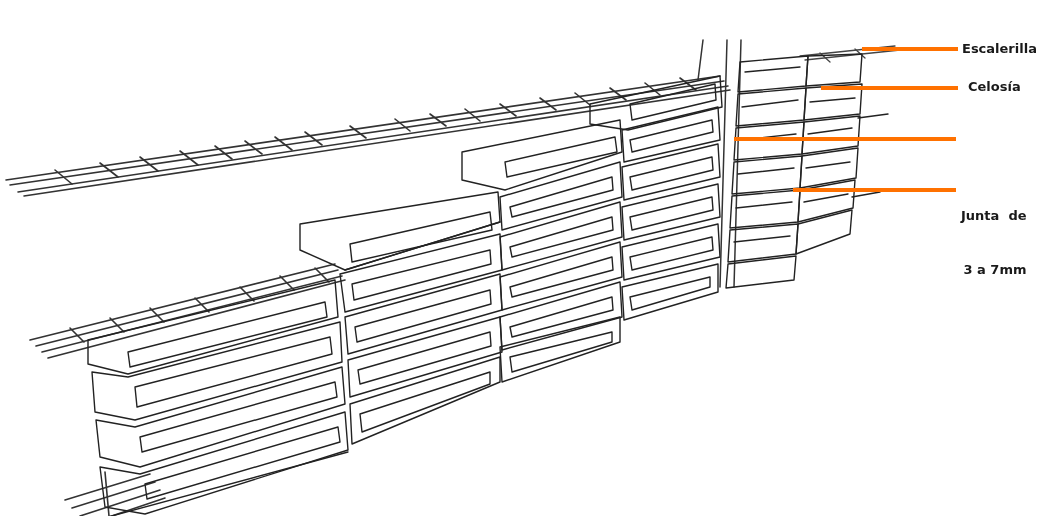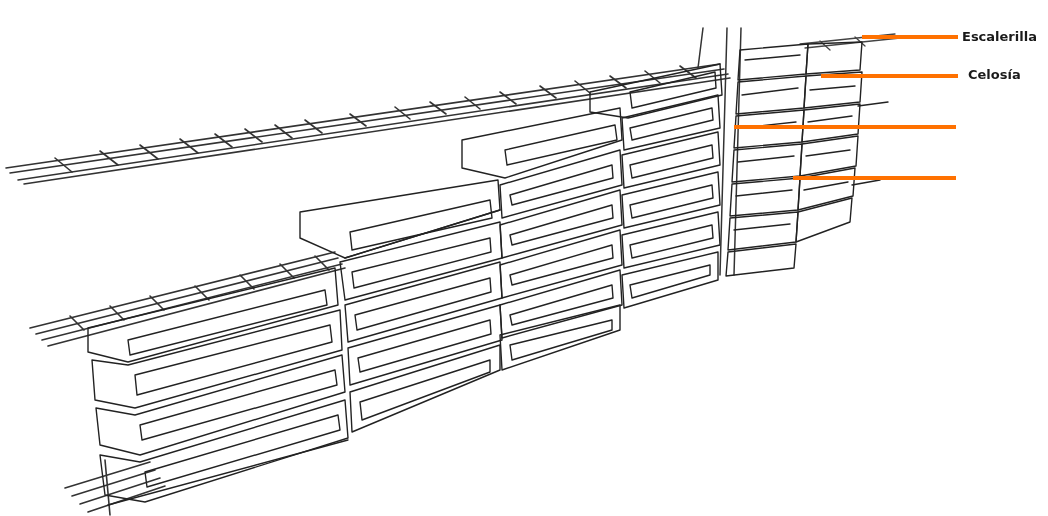--- a/index.html
+++ b/index.html
@@ -1,17 +1,17 @@
 <!DOCTYPE html>
 <html><head>
   <meta charset="utf-8">
   <style>
     html, body { margin: 0; padding: 0; background: #ffffff; }
     body { width: 1048px; height: 516px; position: relative; overflow: hidden; font-family: "DejaVu Sans", sans-serif; }
-    #stage { position: absolute; left: 0; top: 0; width: 1048px; height: 444px; text-align: right; }
+    #stage { position: absolute; left: 0; top: 12px; width: 1048px; height: 444px; text-align: right; }
     svg { position: absolute; left: 0; top: 0; }
     .label { position: absolute; font-family: "DejaVu Sans", sans-serif; font-weight: bold; font-size: 13px; color: #1a1a1a; line-height: 18px; white-space: nowrap; }
     .leader { position: absolute; height: 4px; }
   </style>
 </head>
 <body>
 
 <div id="stage">
   <svg width="1048" height="516" viewBox="0 0 1048 516" fill="none" stroke="#222" stroke-width="1.4" stroke-linecap="round" stroke-linejoin="round">
 
@@ -160,13 +160,17 @@
   <div class="leader" style="left:821px; top:74px; width:137px; background:#ff7100;"></div>
   <div class="leader" style="left:734px; top:125px; width:222px; background:#ff7100;"></div>
   <div class="leader" style="left:793px; top:176px; width:163px; background:#ff7100;"></div>
 
   <div class="label" style="left:962px; top:28px;">
     <span>Escalerilla</span>
   </div>
   <div class="label" style="left:968px; top:66px;">
     <span>Celosía</span>
   </div>
+  <div class="label" style="left:961px; top:159px; white-space:pre;">
+    <div>Junta  de</div>
+    <div>3 a 7mm</div>
+  </div>
 </div>
 
 </body></html>

